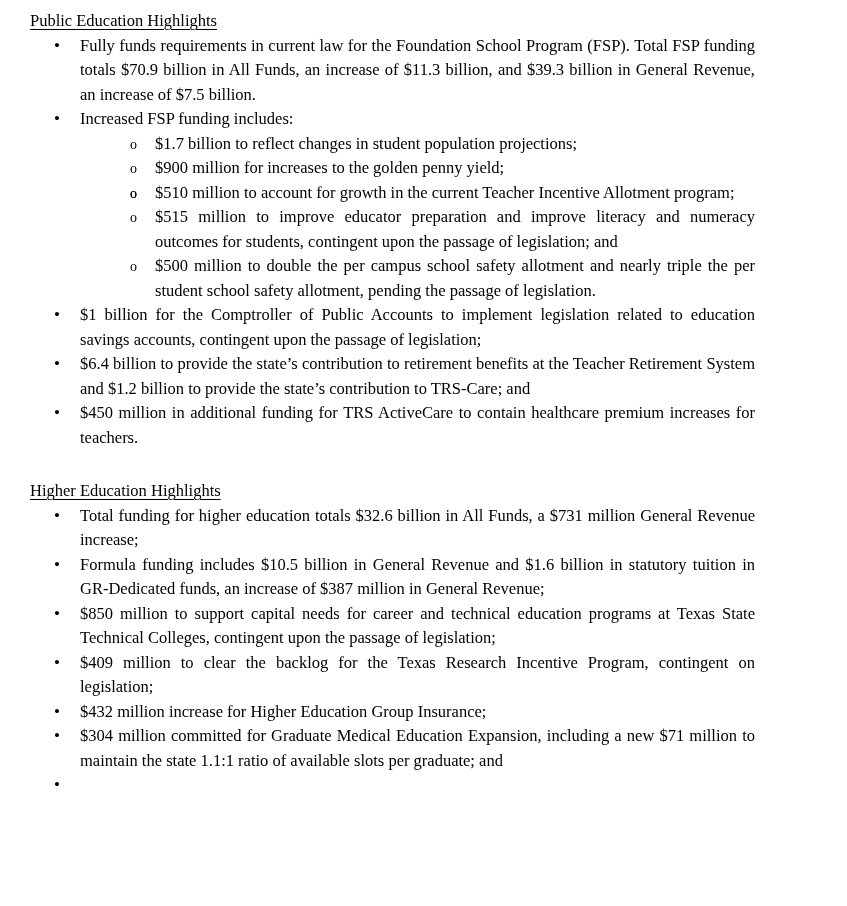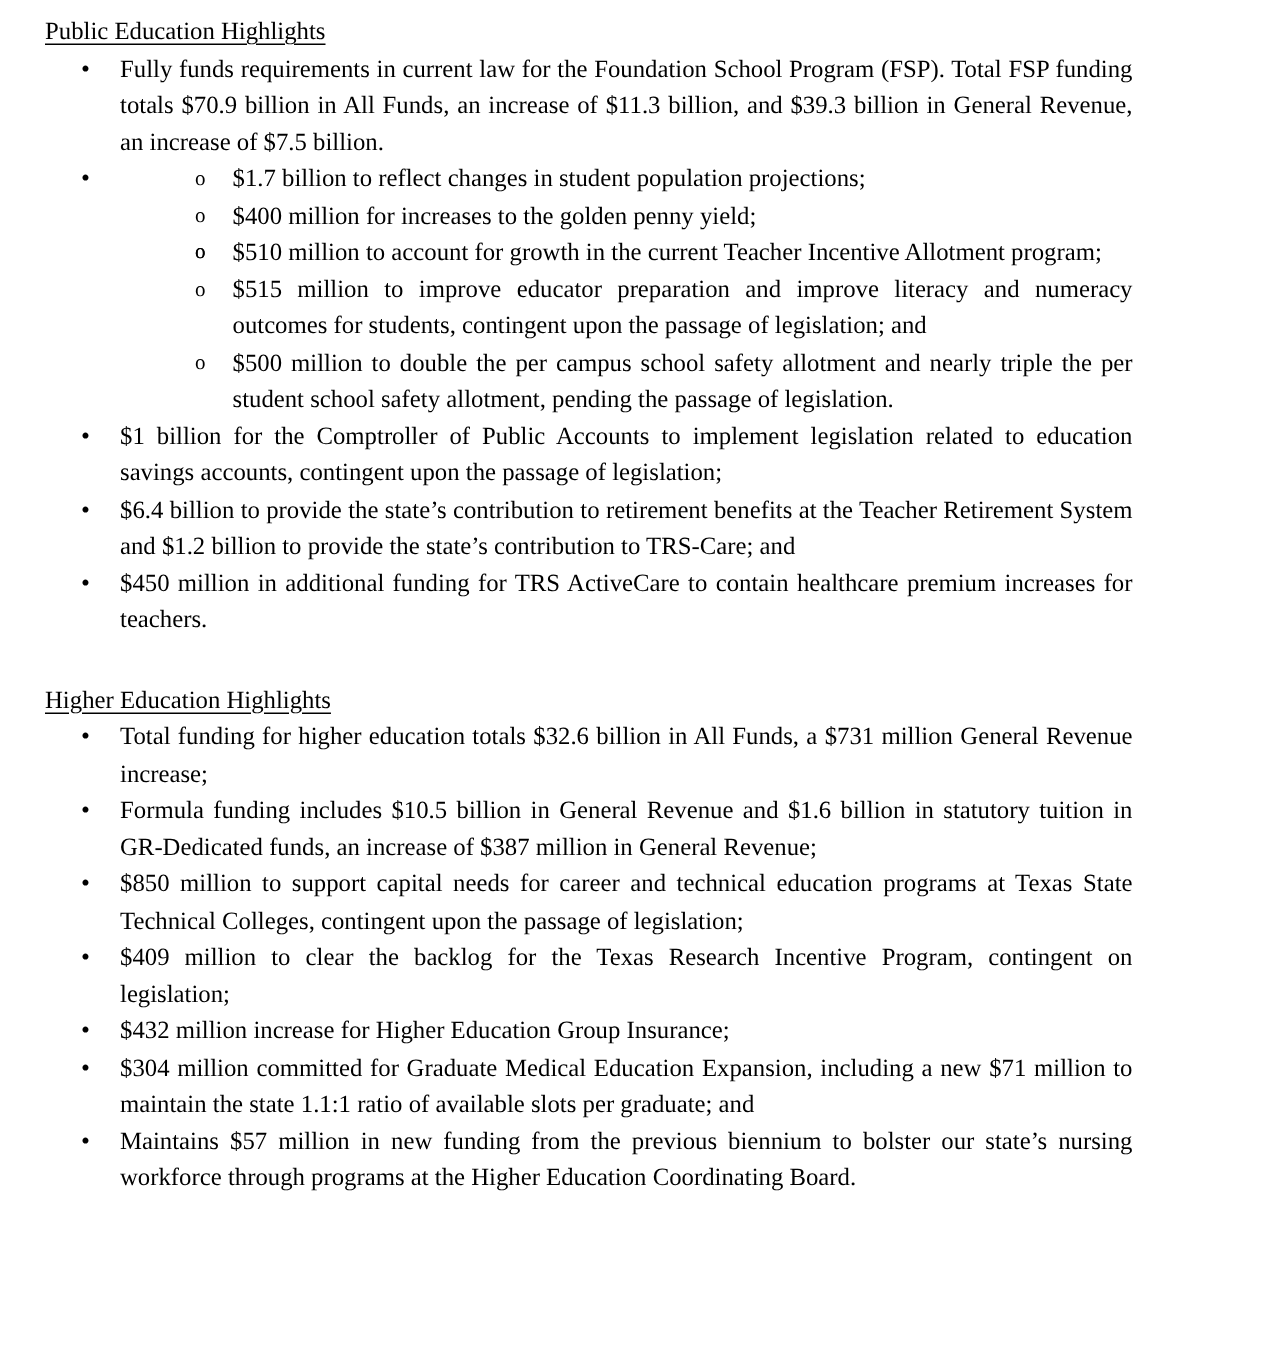--- a/index.html
+++ b/index.html
@@ -60,37 +60,37 @@
   .li-text { display: inline; }
 </style>
 </head>
 <body>
 
 <div class="page" id="doc-root">
     <section class="doc-section">
       <h2 class="section-heading">Public Education Highlights</h2>
       <ul class="bullet-list">
         <li class="l1"><span class="marker">•</span><span class="li-text">Fully funds requirements in current law for the Foundation School Program (FSP).  Total FSP funding totals $70.9 billion in All Funds, an increase of $11.3 billion, and $39.3 billion in General Revenue, an increase of $7.5 billion.</span></li>
-        <li class="l1"><span class="marker">•</span></li>
+        <li class="l1"><span class="marker">•</span><span class="li-text">Increased FSP funding includes:</span></li>
         <li class="l2"><span class="marker">o</span><span class="li-text">$1.7 billion to reflect changes in student population projections;</span></li>
-        <li class="l2"><span class="marker">o</span><span class="li-text">$400 million for increases to the golden penny yield;</span></li>
+        <li class="l2"><span class="marker">o</span><span class="li-text">$900 million for increases to the golden penny yield;</span></li>
         <li class="l2"><span class="marker">o</span></li>
         <li class="l2"><span class="marker">o</span><span class="li-text">$510 million to account for growth in the current Teacher Incentive Allotment program;</span></li>
         <li class="l2"><span class="marker">o</span><span class="li-text">$515 million to improve educator preparation and improve literacy and numeracy outcomes for students, contingent upon the passage of legislation; and</span></li>
         <li class="l2"><span class="marker">o</span><span class="li-text">$500 million to double the per campus school safety allotment and nearly triple the per student school safety allotment, pending the passage of legislation.</span></li>
         <li class="l1"><span class="marker">•</span><span class="li-text">$1 billion for the Comptroller of Public Accounts to implement legislation related to education savings accounts, contingent upon the passage of legislation;</span></li>
         <li class="l1"><span class="marker">•</span><span class="li-text">$6.4 billion to provide the state’s contribution to retirement benefits at the Teacher Retirement System and $1.2 billion to provide the state’s contribution to TRS-Care; and</span></li>
         <li class="l1"><span class="marker">•</span><span class="li-text">$450 million in additional funding for TRS ActiveCare to contain healthcare premium increases for teachers.</span></li>
       </ul>
     </section>
     <section class="doc-section">
       <h2 class="section-heading">Higher Education Highlights</h2>
       <ul class="bullet-list">
         <li class="l1"><span class="marker">•</span><span class="li-text">Total funding for higher education totals $32.6 billion in All Funds, a $731 million General Revenue increase;</span></li>
         <li class="l1"><span class="marker">•</span><span class="li-text">Formula funding includes $10.5 billion in General Revenue and $1.6 billion in statutory tuition in GR-Dedicated funds, an increase of $387 million in General Revenue;</span></li>
         <li class="l1"><span class="marker">•</span><span class="li-text">$850 million to support capital needs for career and technical education programs at Texas State Technical Colleges, contingent upon the passage of legislation;</span></li>
         <li class="l1"><span class="marker">•</span><span class="li-text">$409 million to clear the backlog for the Texas Research Incentive Program, contingent on legislation;</span></li>
         <li class="l1"><span class="marker">•</span><span class="li-text">$432 million increase for Higher Education Group Insurance;</span></li>
         <li class="l1"><span class="marker">•</span><span class="li-text">$304 million committed for Graduate Medical Education Expansion, including a new $71 million to maintain the state 1.1:1 ratio of available slots per graduate; and</span></li>
-        <li class="l1"><span class="marker">•</span><span class="li-text">Maintains $57 million in new funding from the previous biennium to bolster our state’s nursing workforce through programs at the Higher Education Coordinating Board.</span></li>
+        <li class="l1"><span class="marker">•</span></li>
       </ul>
     </section>
   </div>
 
 </body></html>

